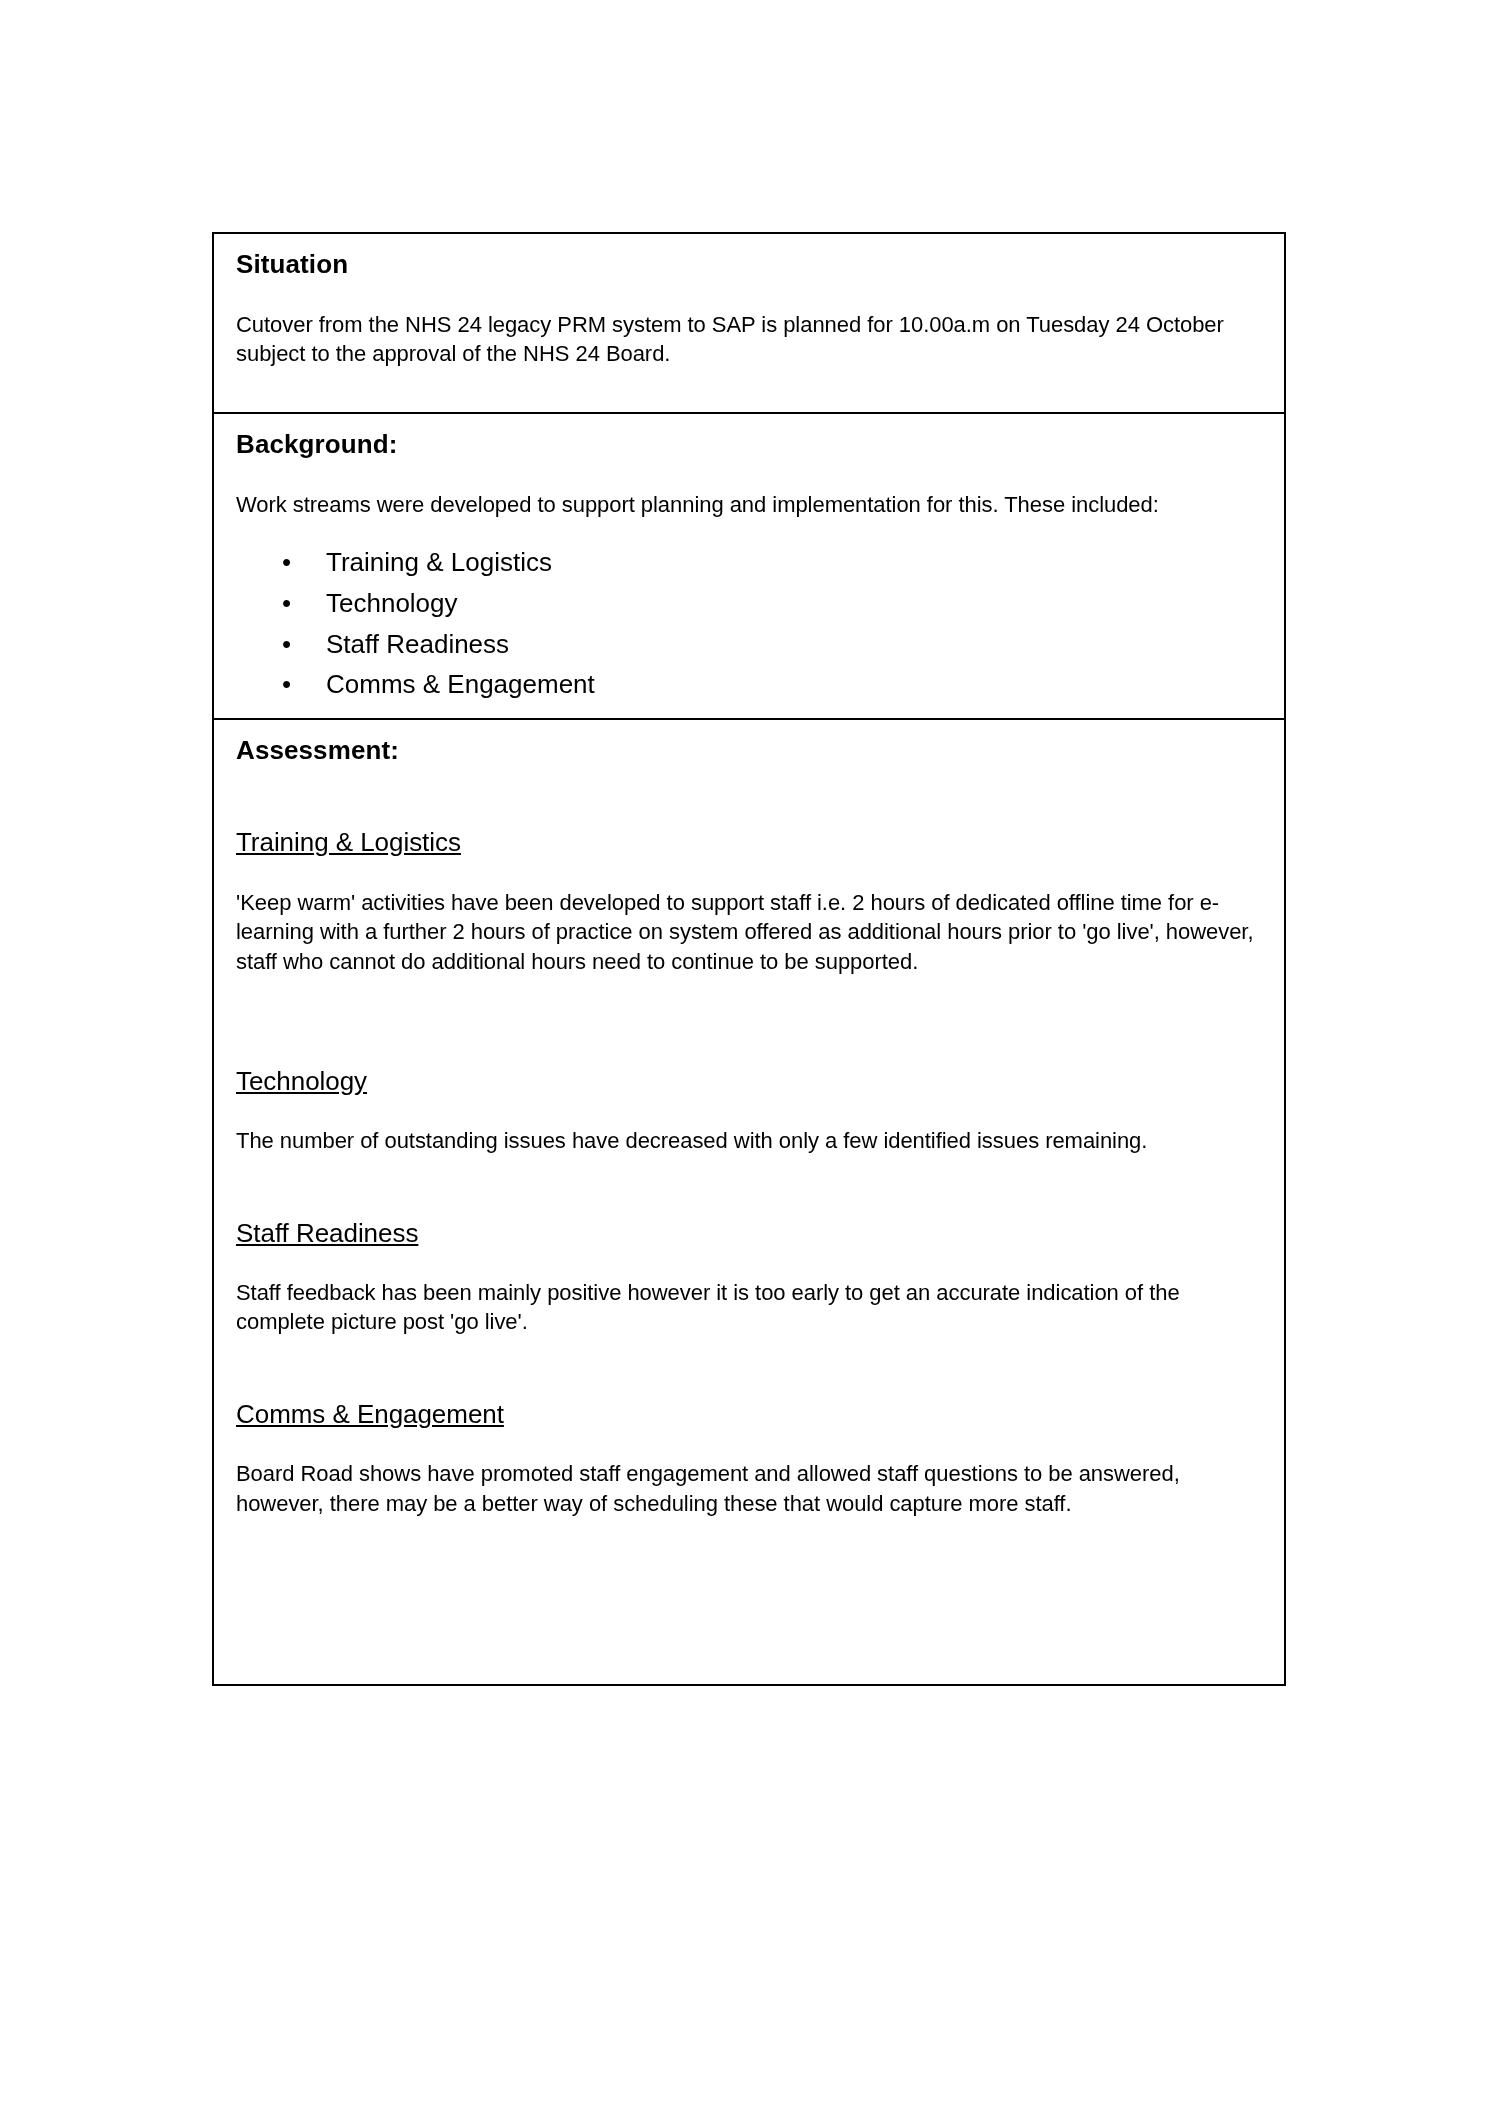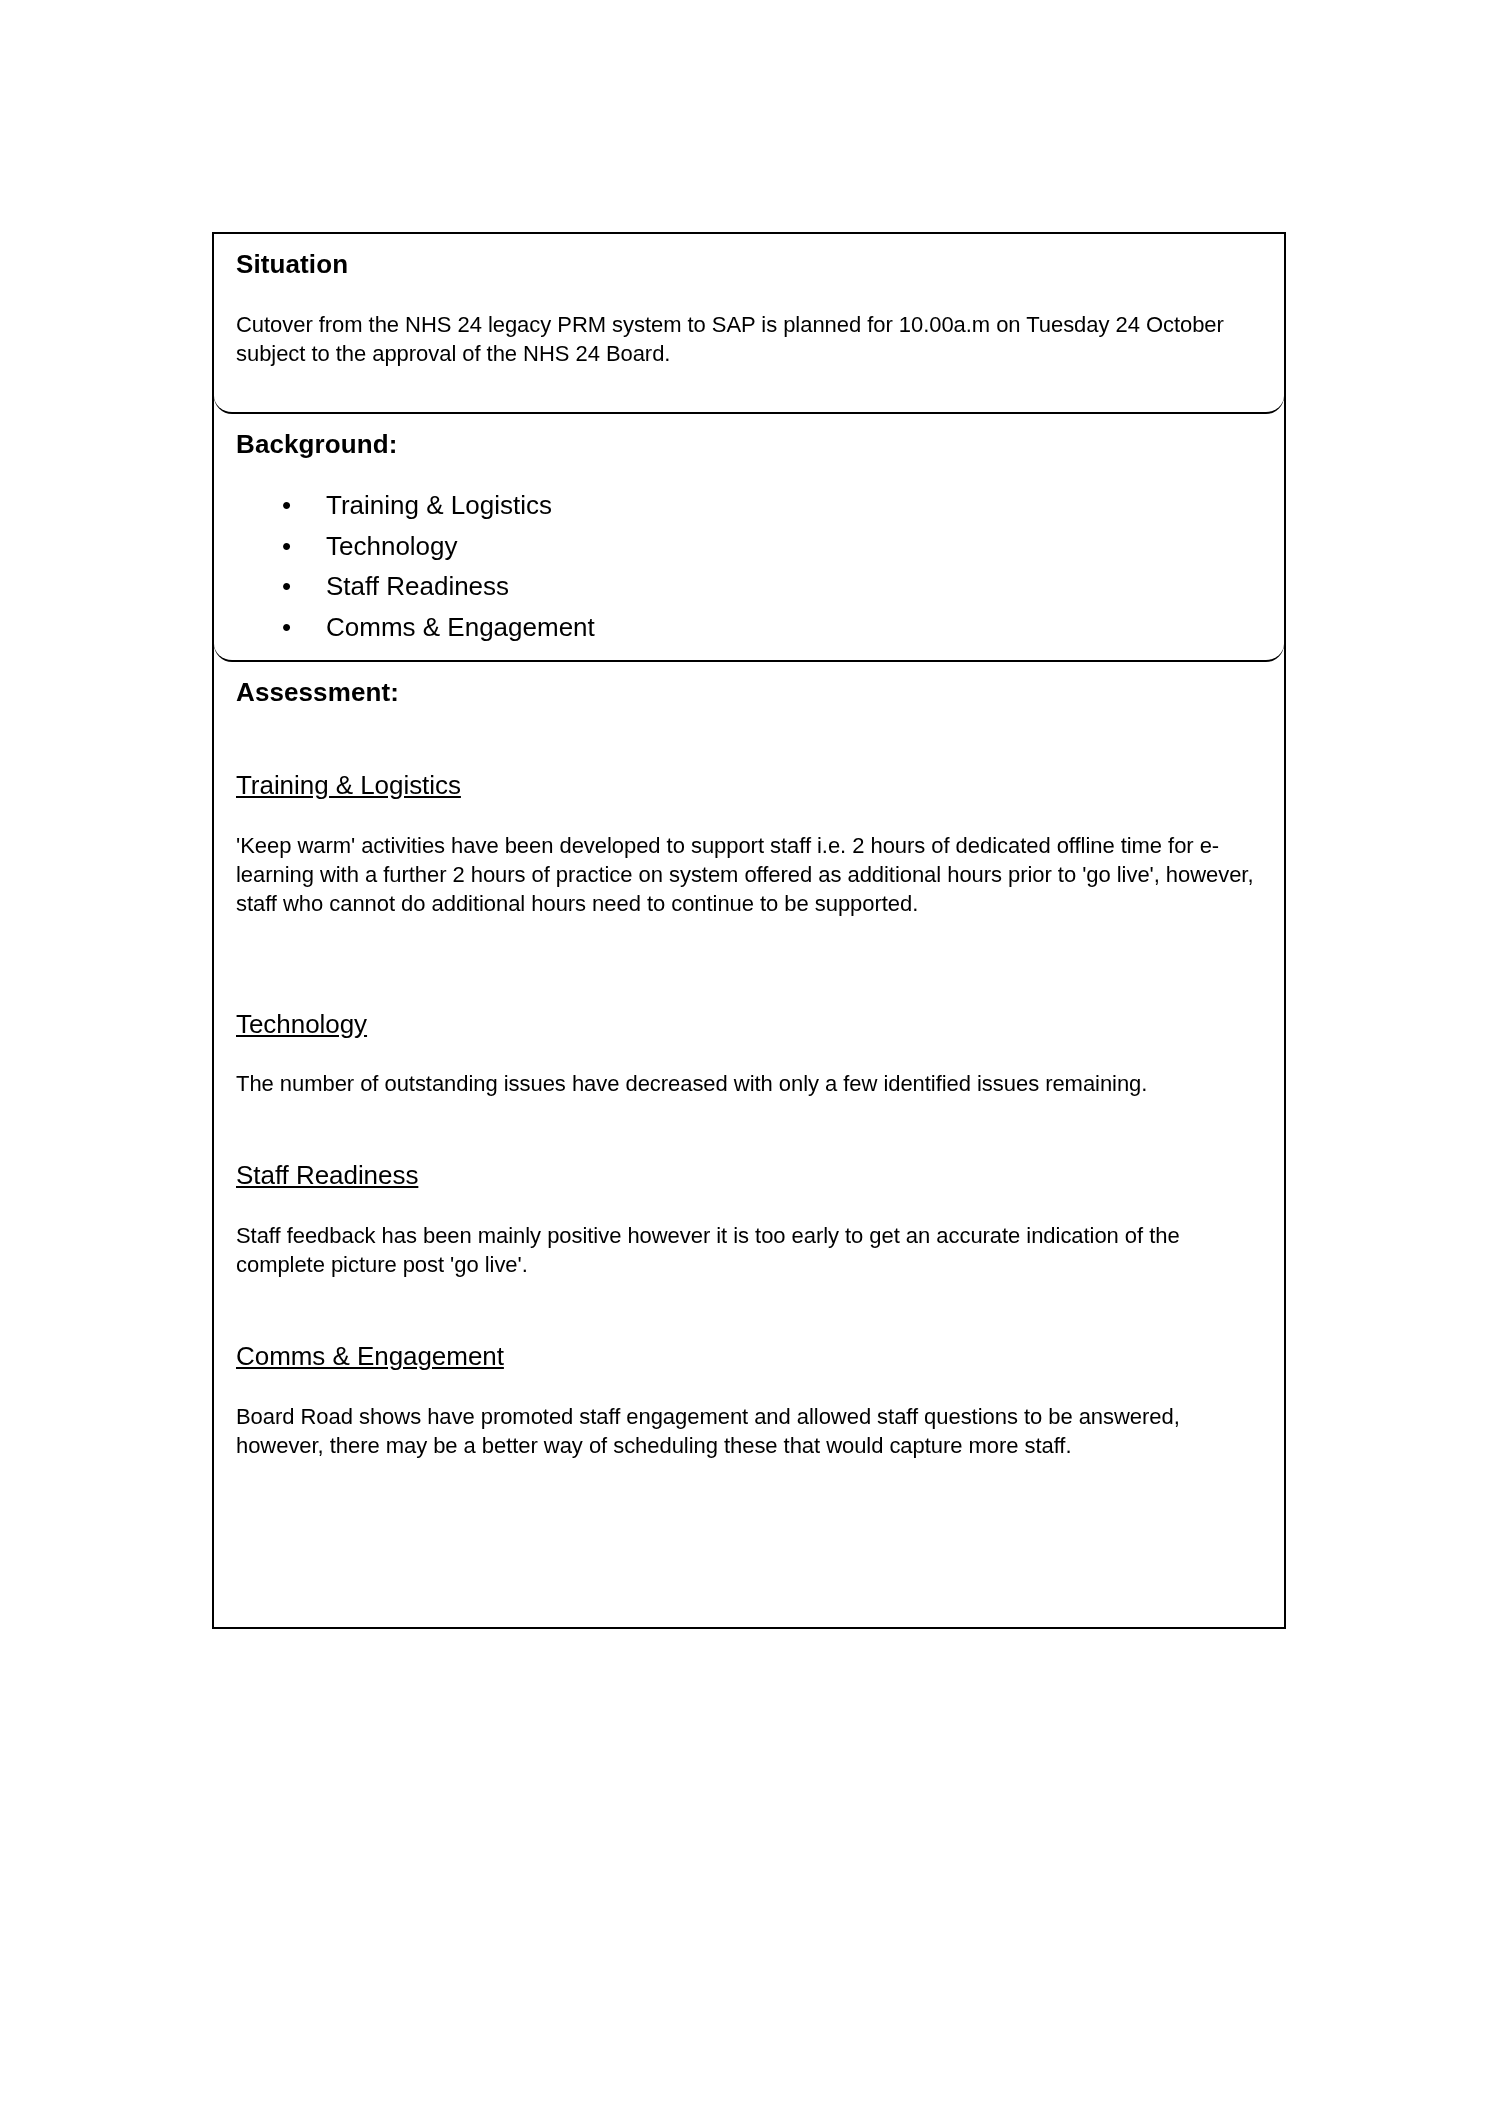--- a/index.html
+++ b/index.html
@@ -29,21 +29,20 @@
     top: 232px;
     width: 1074px;
     border: 2px solid #000000;
     border-collapse: collapse;
     box-sizing: border-box;
     background: #ffffff;
   }
   .sbar-row {
     border-bottom: 2px solid #000000;
     box-sizing: border-box;
-    border-radius: 18px;
   }
   .sbar-row.last {
     border-bottom: none;
   }
   .cell {
     padding: 14px 22px 16px 22px;
     box-sizing: border-box;
   }
   .sec-title {
     font-size: 26px;
@@ -109,20 +108,21 @@
     <div class="sbar-row row-situation">
       <div class="cell">
         <div class="sec-title">Situation</div>
         <p class="body">Cutover from the NHS 24 legacy PRM system to SAP is planned for 10.00a.m on Tuesday 24 October subject to the approval of the NHS 24 Board.</p>
       </div>
     </div>
 
     <div class="sbar-row row-background">
       <div class="cell">
         <div class="sec-title">Background:</div>
+        <p class="body">Work streams were developed to support planning and implementation for this. These included:</p>
         <ul class="bullets">
           <li>
             <span class="bullet-dot">•</span>
             <span>Training &amp; Logistics</span>
           </li>
           <li>
             <span class="bullet-dot">•</span>
             <span>Technology</span>
           </li>
           <li>

